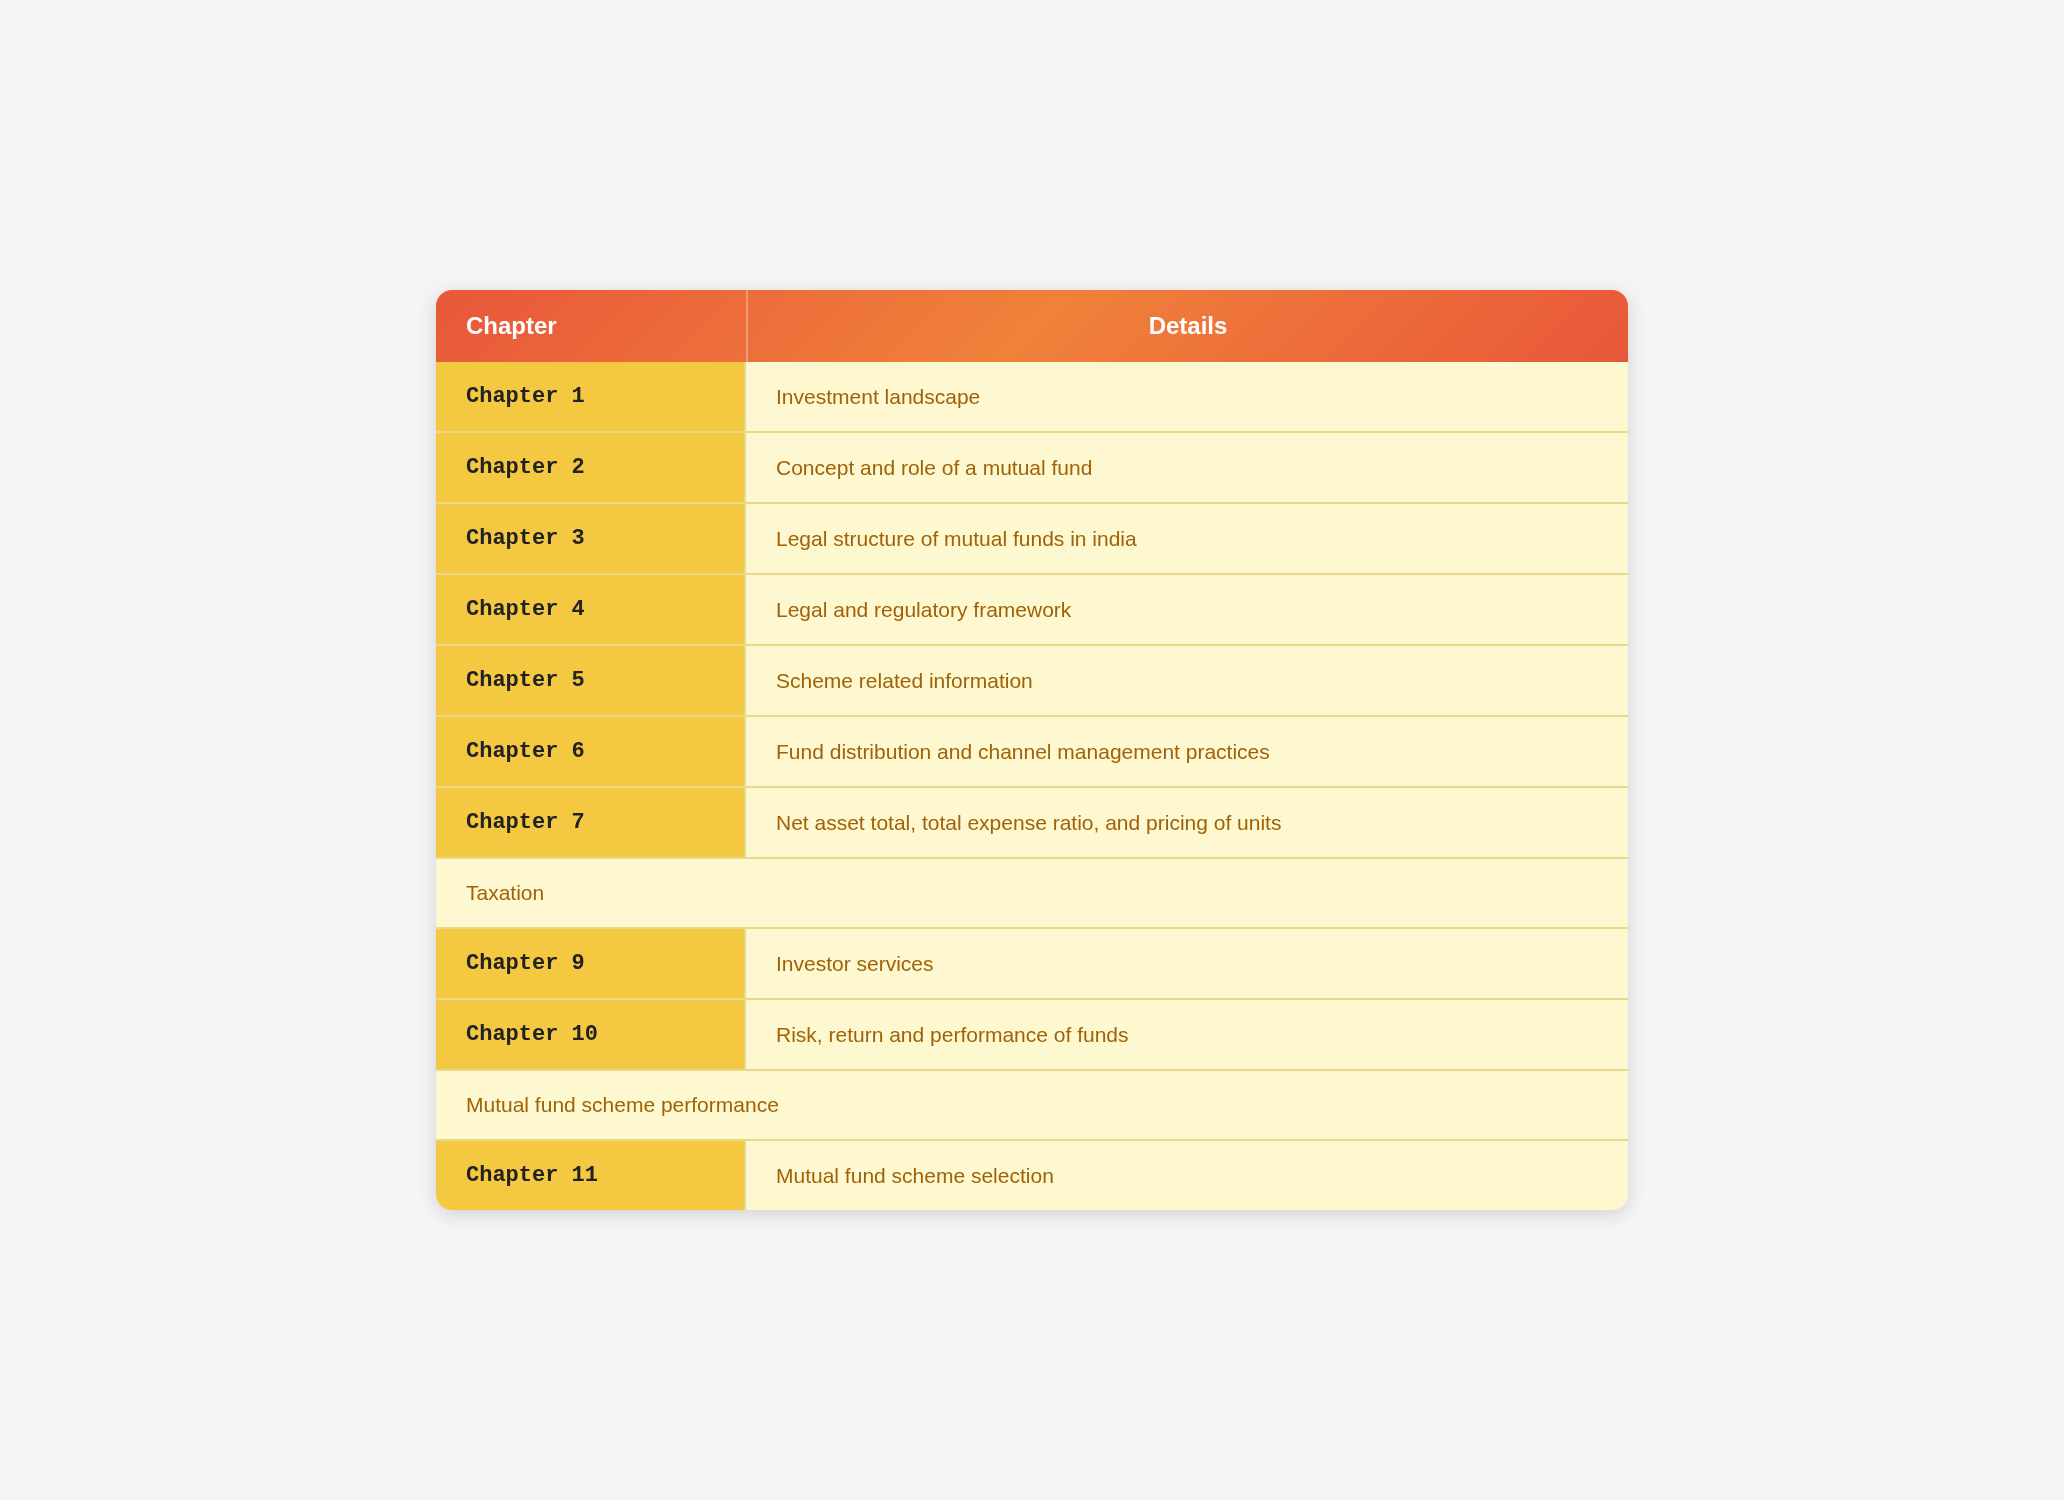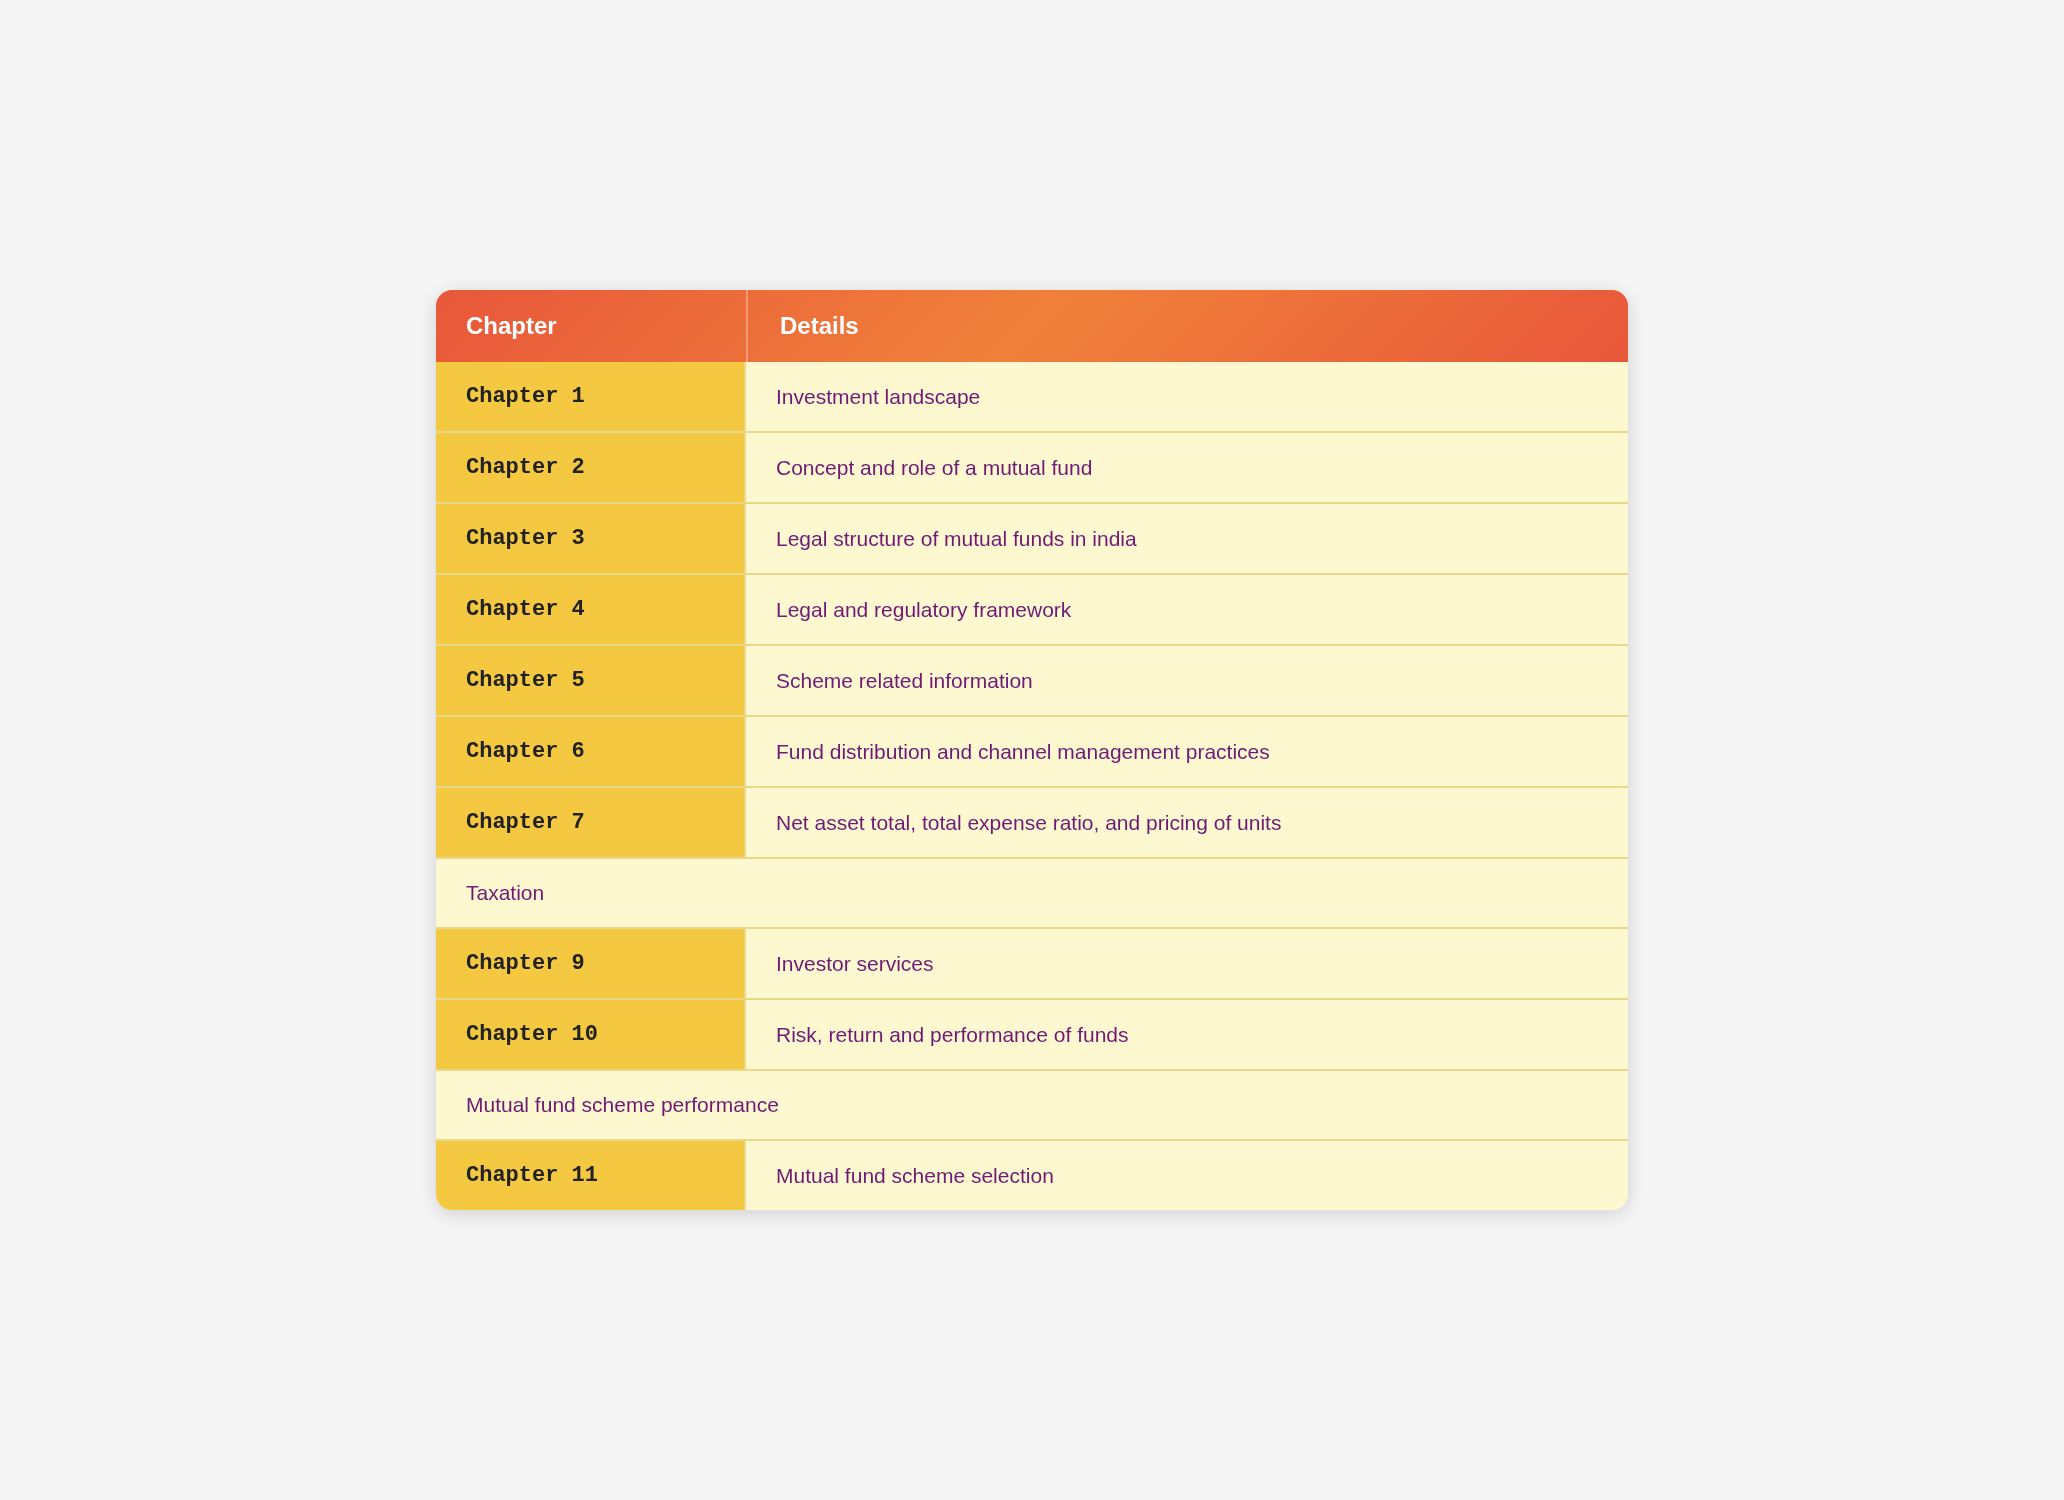--- a/index.html
+++ b/index.html
@@ -38,20 +38,21 @@
       font-weight: 700;
     }
 
     .header-details {
       flex: 1;
       padding: 22px 32px;
       color: #fff;
       font-size: 24px;
       font-weight: 700;
       border-left: 2px solid rgba(255,255,255,0.3);
+      text-align: center;
     }
 
     .table-body {
       display: flex;
       flex-direction: column;
     }
 
     .table-row {
       display: flex;
       border-bottom: 2px solid #e8d98a;
@@ -73,21 +74,21 @@
       align-items: center;
       border-right: 2px solid #e8d98a;
       font-family: Liberation Mono, monospace;
     }
 
     .row-detail {
       flex: 1;
       padding: 22px 30px;
       background: #fdf8d0;
       font-size: 21px;
-      color: #701a75;
+      color: #a16207;
       display: flex;
       align-items: center;
     }
   </style>
 </head>
 <body>
 
 <div class="table-container">
   <div class="table-header">
     <div class="header-chapter">Chapter</div>

